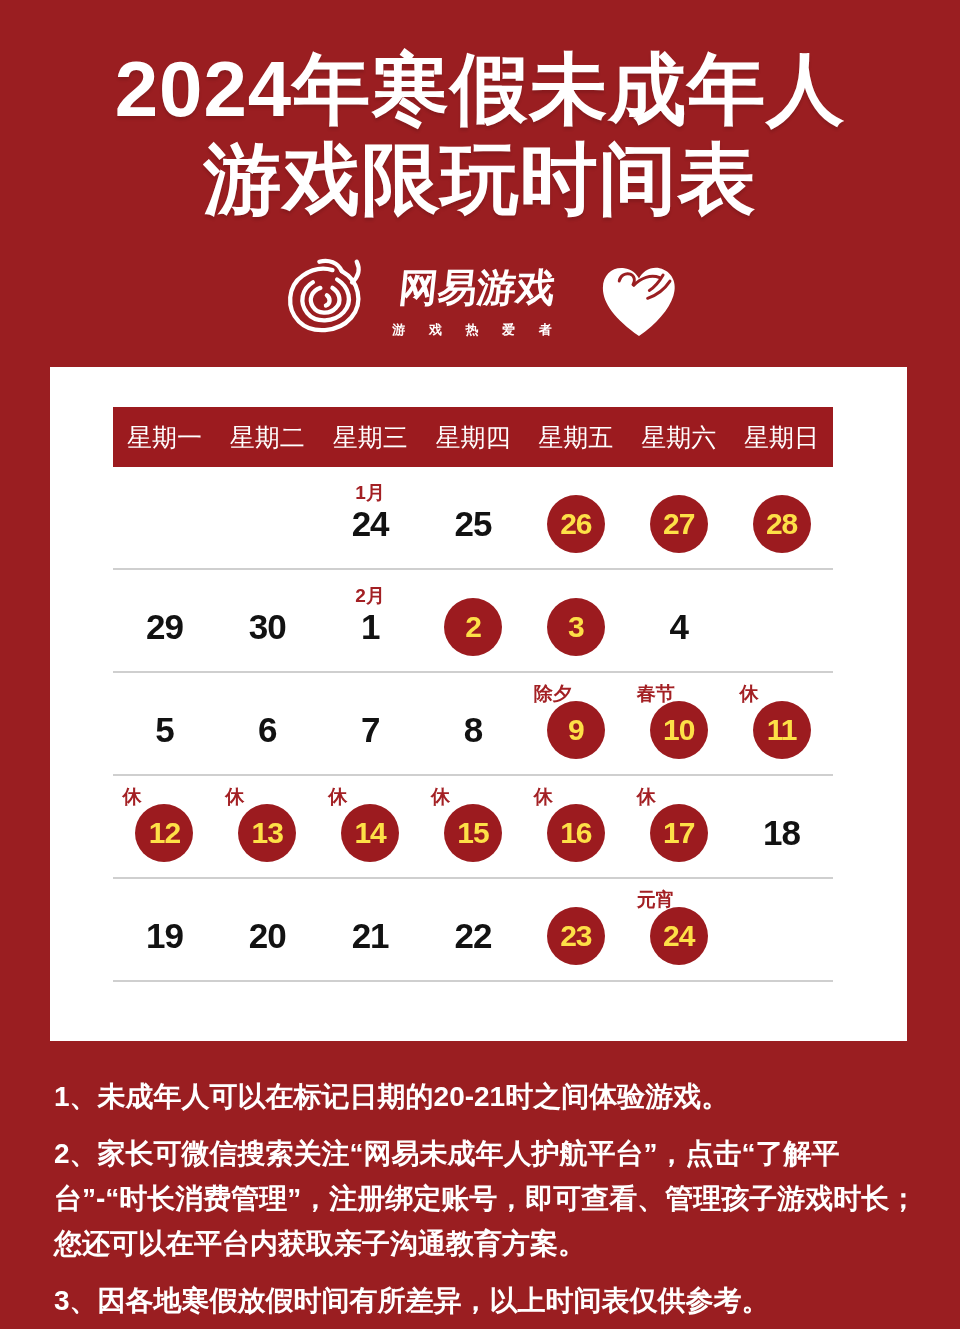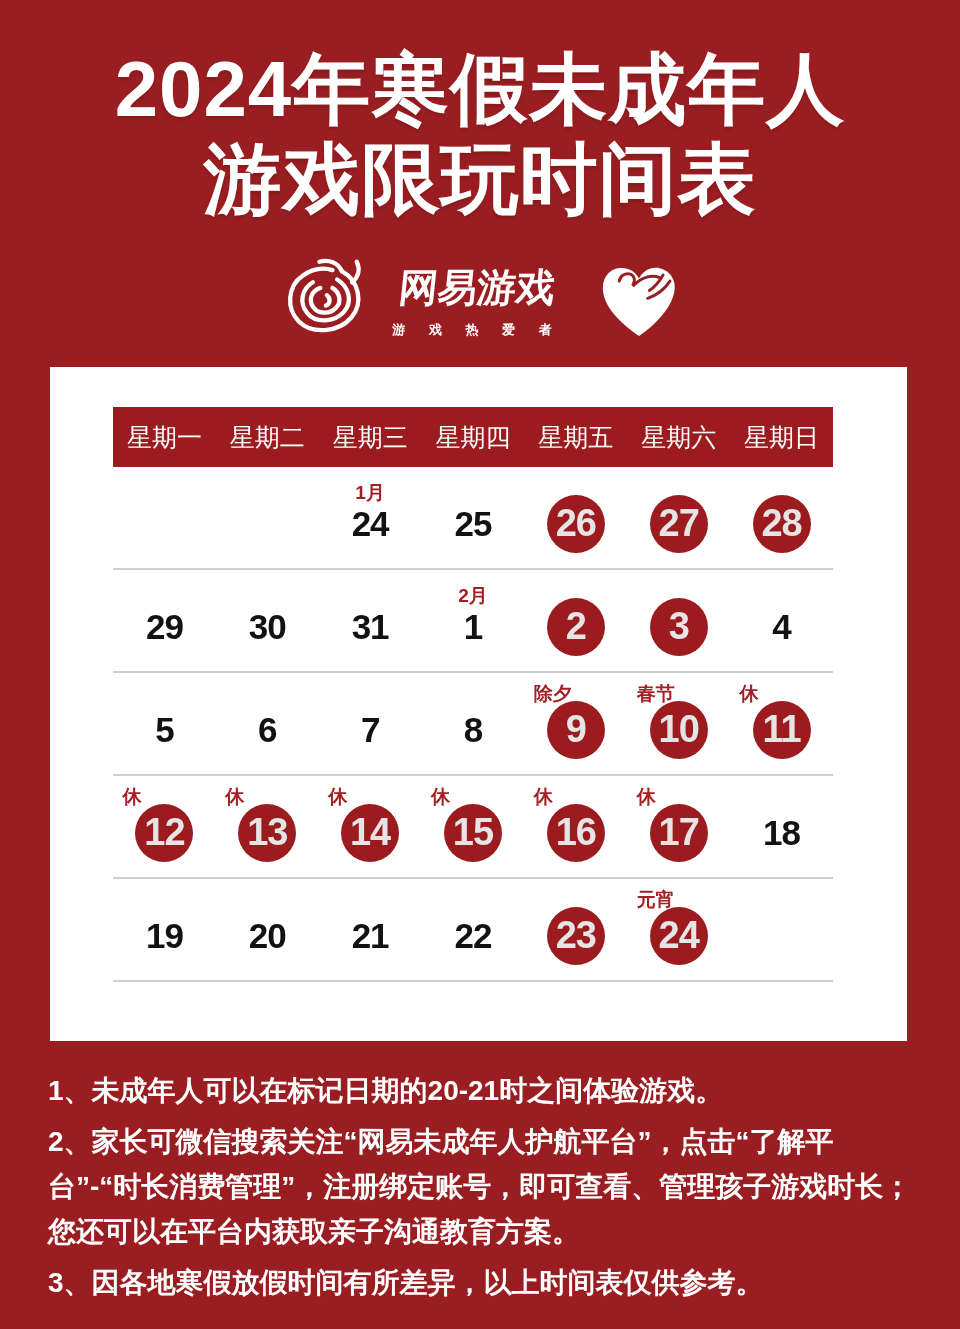--- a/index.html
+++ b/index.html
@@ -101,38 +101,38 @@
     margin-top: 12px;
     font-size: 35px;
     font-weight: bold;
     color: #121212;
     letter-spacing: -1px;
   }
   .day.circled {
     width: 58px; height: 58px;
     border-radius: 50%;
     background: #9C1B1F;
-    color: #e5e5e5;
+    color: #fde047;
     display: flex;
     align-items: center;
     justify-content: center;
-    font-size: 38px;
+    font-size: 30px;
     letter-spacing: -1px;
   }
   
   .notes {
     position: absolute;
     left: 42px; top: 1062px;
     width: 890px;
     color: #ffffff;
     font-size: 28px;
     font-weight: bold;
     line-height: 45px;
   }
-  .notes p { margin: 6px; }
+  .notes p { margin: 12px; }
 </style>
 </head>
 <body>
 
 <div class="poster">
 
   <div class="title-block">
     <div>2024年寒假未成年人</div>
     <div>游戏限玩时间表</div>
   </div>
@@ -202,23 +202,20 @@
           </div>
         </div>
         <div class="cal-row">
           <div class="cell">
             <span class="day">29</span>
           </div>
           <div class="cell">
             <span class="day">30</span>
           </div>
           <div class="cell">
-            <span class="day">31</span>
-          </div>
-          <div class="cell">
             <span class="lbl month">2月</span>
             <span class="day">1</span>
           </div>
           <div class="cell">
             <span class="day circled">2</span>
           </div>
           <div class="cell">
             <span class="day circled">3</span>
           </div>
           <div class="cell">

